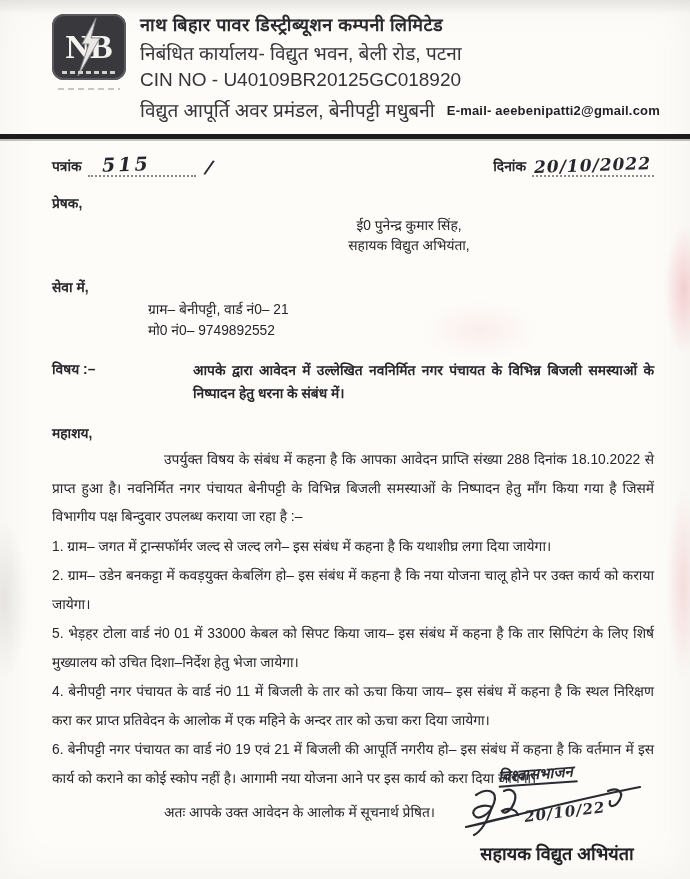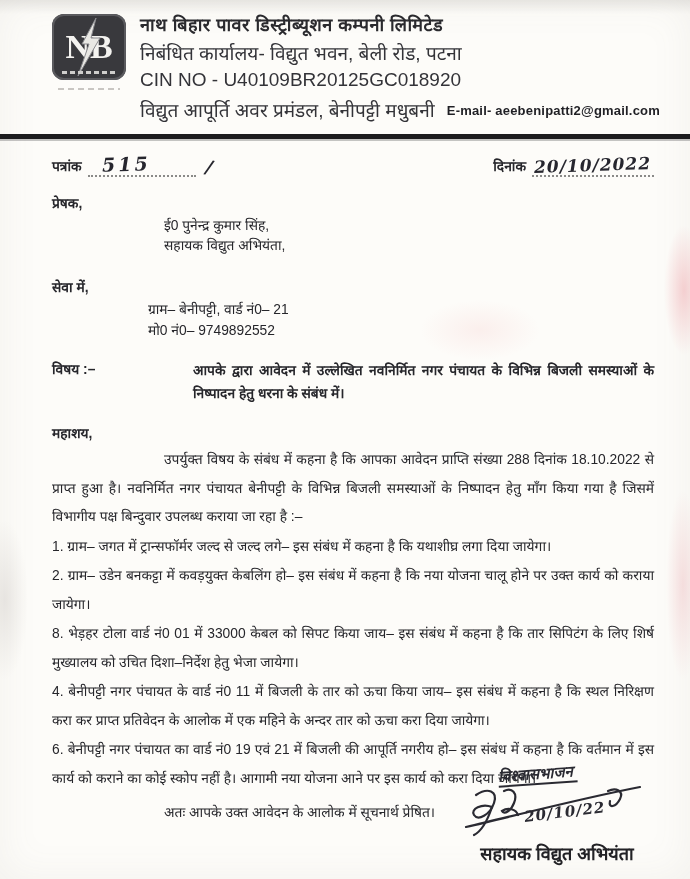--- a/index.html
+++ b/index.html
@@ -46,21 +46,21 @@
   .fill{display:inline-block;border-bottom:2px dotted #8a8a88;min-width:108px;position:relative;height:20px;}
   .hand{
     font-family:"DejaVu Serif","Liberation Serif",serif;font-style:italic;
     color:#26262e;
   }
   .hand-no{position:absolute;left:14px;bottom:0;font-size:19px;font-weight:bold;letter-spacing:3px;transform:rotate(-2deg);}
   .hand-date{position:absolute;left:2px;bottom:0;font-size:17px;font-weight:bold;letter-spacing:1px;transform:rotate(-2deg);white-space:nowrap;}
   .hand-slash{font-size:18px;font-weight:bold;transform:rotate(8deg);padding-left:4px;}
 
   .block-label{font-weight:bold;margin:16px 0 4px;}
-  .addr{margin-left:112px;line-height:19px;}
+  .addr{margin-left:112px;line-height:19px;text-align:center;}
   .addr2{margin-left:96px;line-height:20px;}
   .addr div,.addr2 div{margin:1px 0;}
 
   .subject{display:flex;margin-top:18px;gap:45px;}
   .subject .lbl{font-weight:bold;flex:0 0 96px;}
   .subject .txt{flex:1;font-weight:bold;line-height:23px;text-align:justify;}
 
   .salutation{margin-top:18px;font-weight:bold;}
   .para{line-height:28.5px;text-align:justify;margin:4px 0 0;}
   .para.opening{text-indent:112px;}
@@ -152,21 +152,21 @@
       <span class="txt">आपके द्वारा आवेदन में उल्लेखित नवनिर्मित नगर पंचायत के विभिन्न बिजली समस्याओं के निष्पादन हेतु धरना के संबंध में।</span>
     </div>
 
     <div class="salutation">महाशय,</div>
 
     <p class="para opening">उपर्युक्त विषय के संबंध में कहना है कि आपका आवेदन प्राप्ति संख्या 288 दिनांक 18.10.2022 से प्राप्त हुआ है। नवनिर्मित नगर पंचायत बेनीपट्टी के विभिन्न बिजली समस्याओं के निष्पादन हेतु माँग किया गया है जिसमें विभागीय पक्ष बिन्दुवार उपलब्ध कराया जा रहा है :–</p>
 
     <div class="points">
       <p class="para">1. ग्राम– जगत में ट्रान्सफॉर्मर जल्द से जल्द लगे– इस संबंध में कहना है कि यथाशीघ्र लगा दिया जायेगा।</p>
       <p class="para">2. ग्राम– उडेन बनकट्टा में कवड़युक्त केबलिंग हो– इस संबंध में कहना है कि नया योजना चालू होने पर उक्त कार्य को कराया जायेगा।</p>
-      <p class="para">8. भेड़हर टोला वार्ड नं0 01 में 33000 केबल को सिपट किया जाय– इस संबंध में कहना है कि तार सिपिटंग के लिए शिर्ष मुख्यालय को उचित दिशा–निर्देश हेतु भेजा जायेगा।</p>
+      <p class="para">5. भेड़हर टोला वार्ड नं0 01 में 33000 केबल को सिपट किया जाय– इस संबंध में कहना है कि तार सिपिटंग के लिए शिर्ष मुख्यालय को उचित दिशा–निर्देश हेतु भेजा जायेगा।</p>
       <p class="para">4. बेनीपट्टी नगर पंचायत के वार्ड नं0 11 में बिजली के तार को ऊचा किया जाय– इस संबंध में कहना है कि स्थल निरिक्षण करा कर प्राप्त प्रतिवेदन के आलोक में एक महिने के अन्दर तार को ऊचा करा दिया जायेगा।</p>
       <p class="para">6. बेनीपट्टी नगर पंचायत का वार्ड नं0 19 एवं 21 में बिजली की आपूर्ति नगरीय हो– इस संबंध में कहना है कि वर्तमान में इस कार्य को कराने का कोई स्कोप नहीं है। आगामी नया योजना आने पर इस कार्य को करा दिया जायेगा।</p>
     </div>
 
     <div class="closing">अतः आपके उक्त आवेदन के आलोक में सूचनार्थ प्रेषित।</div>
   </div>
 
   <div class="sign-block">
     <span class="hand-note">विश्वासभाजन</span>
     <div class="sig-wrap">

